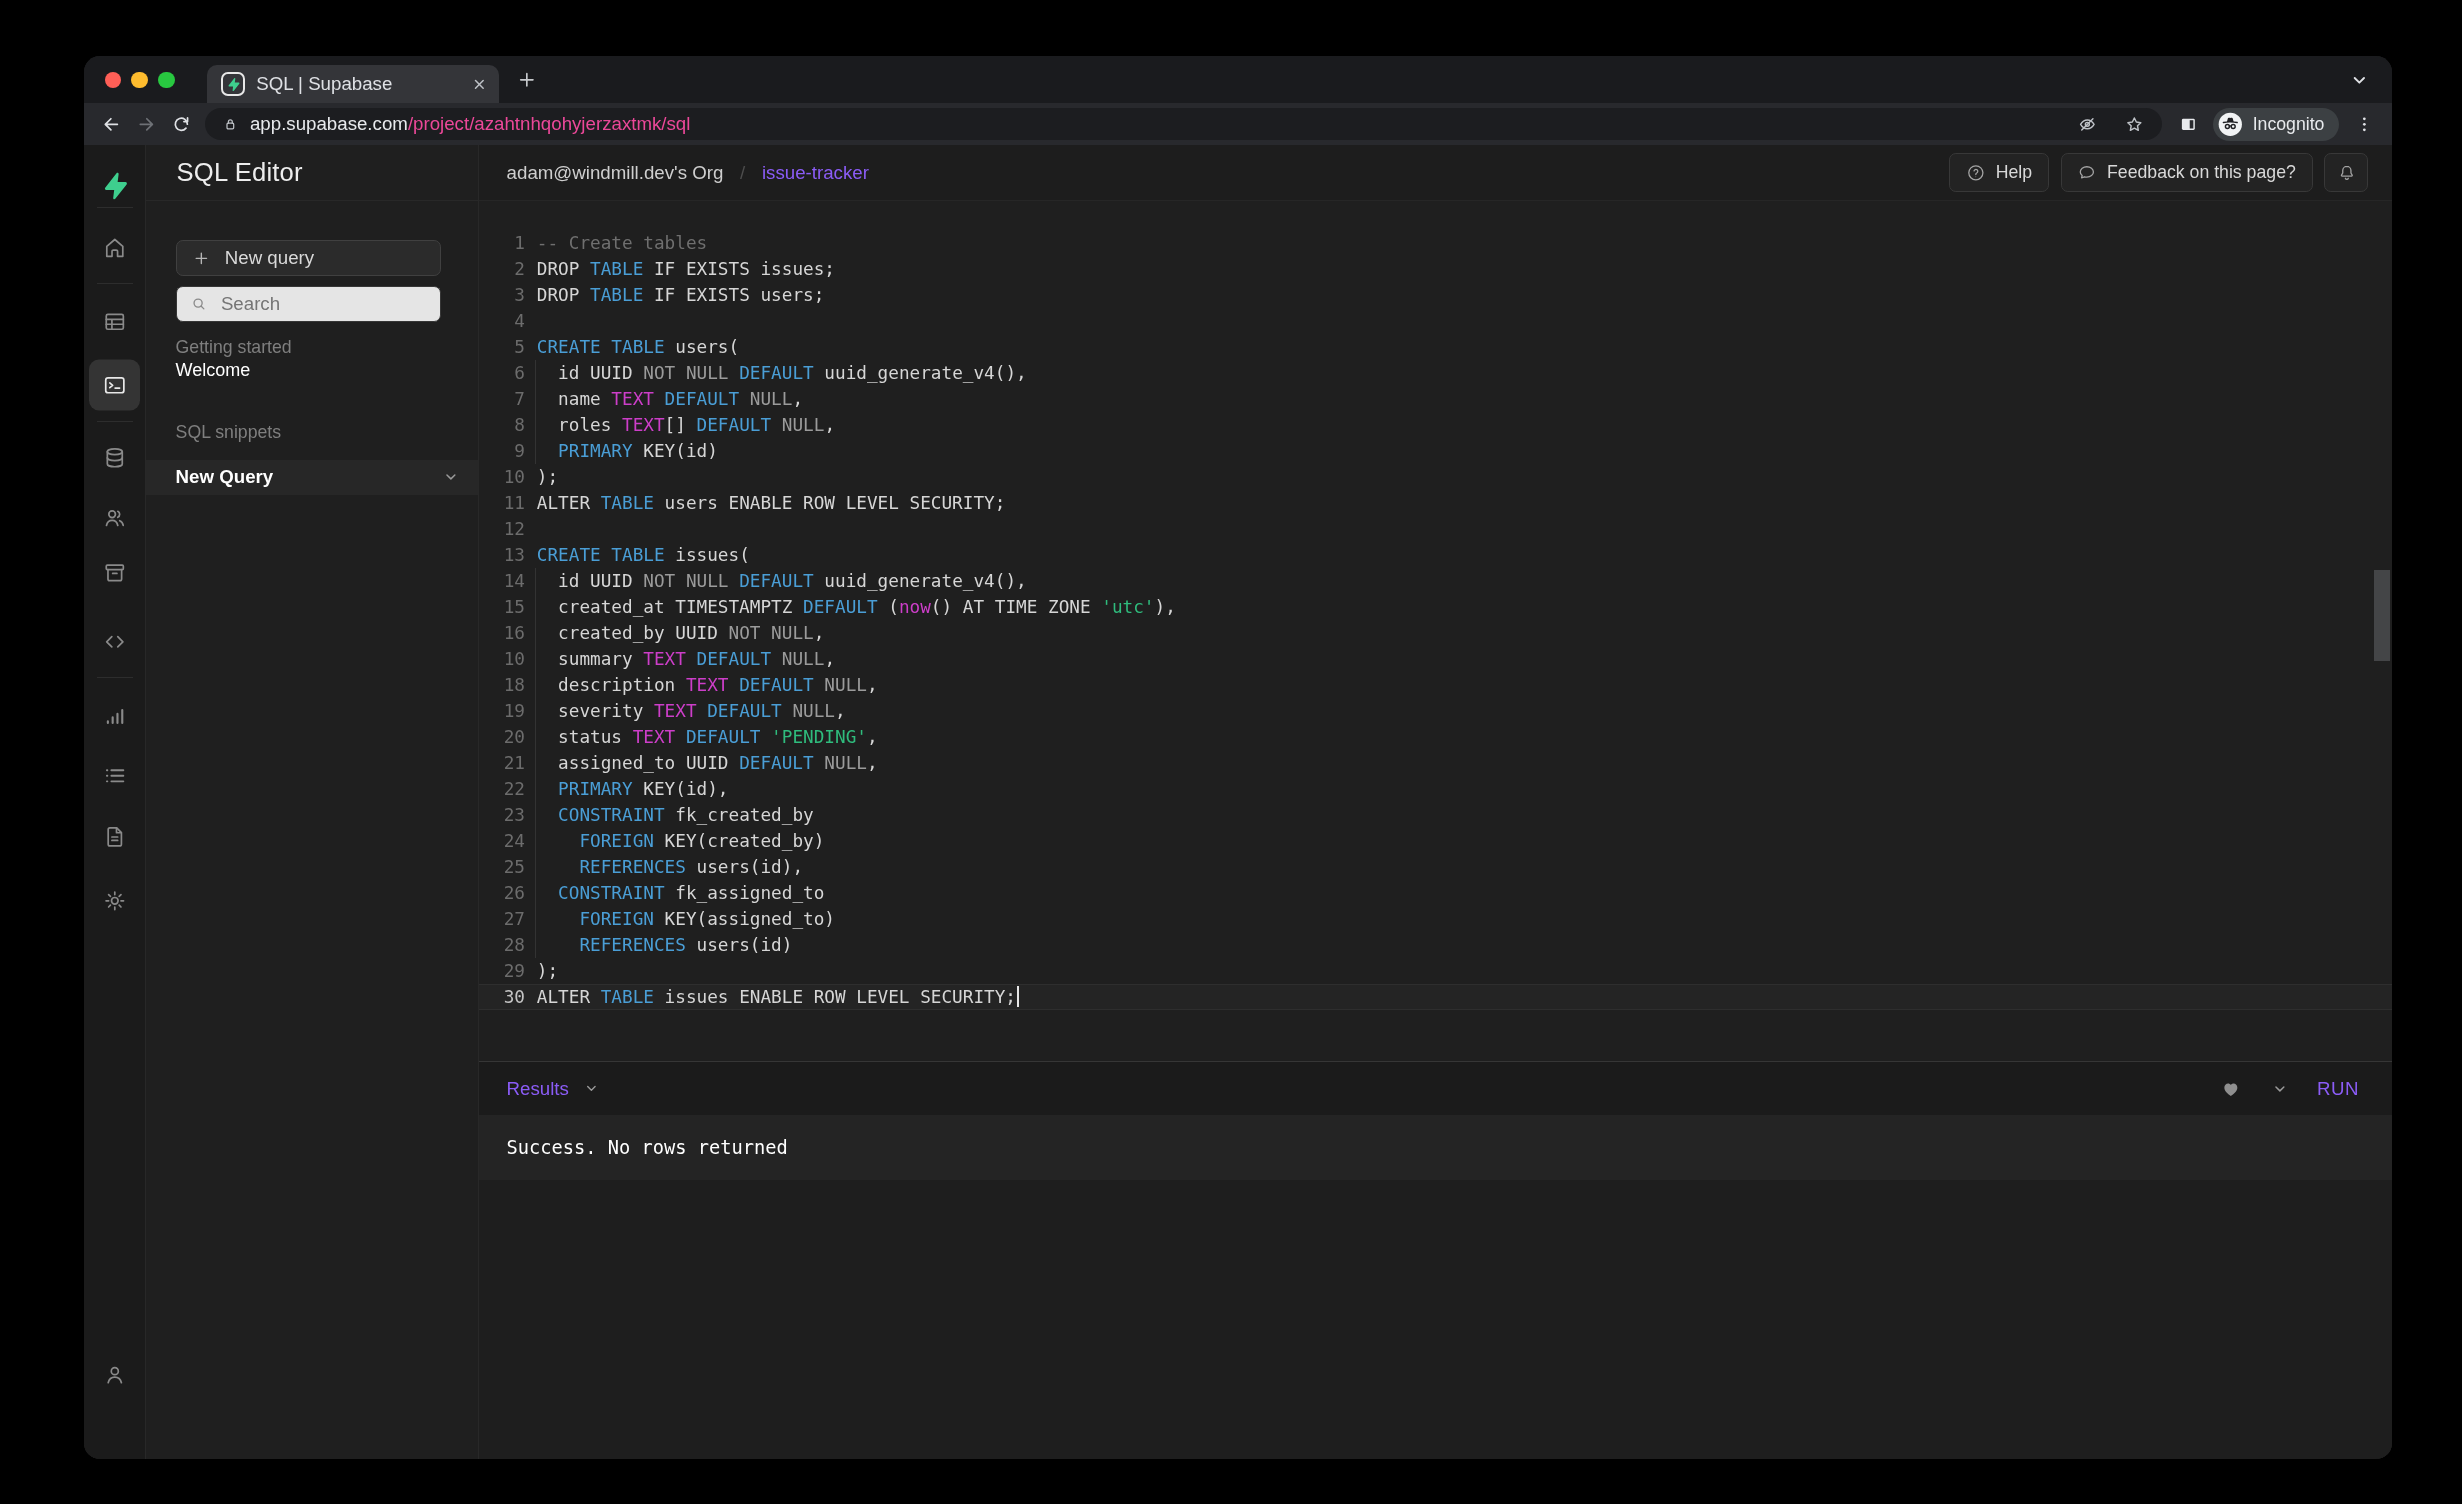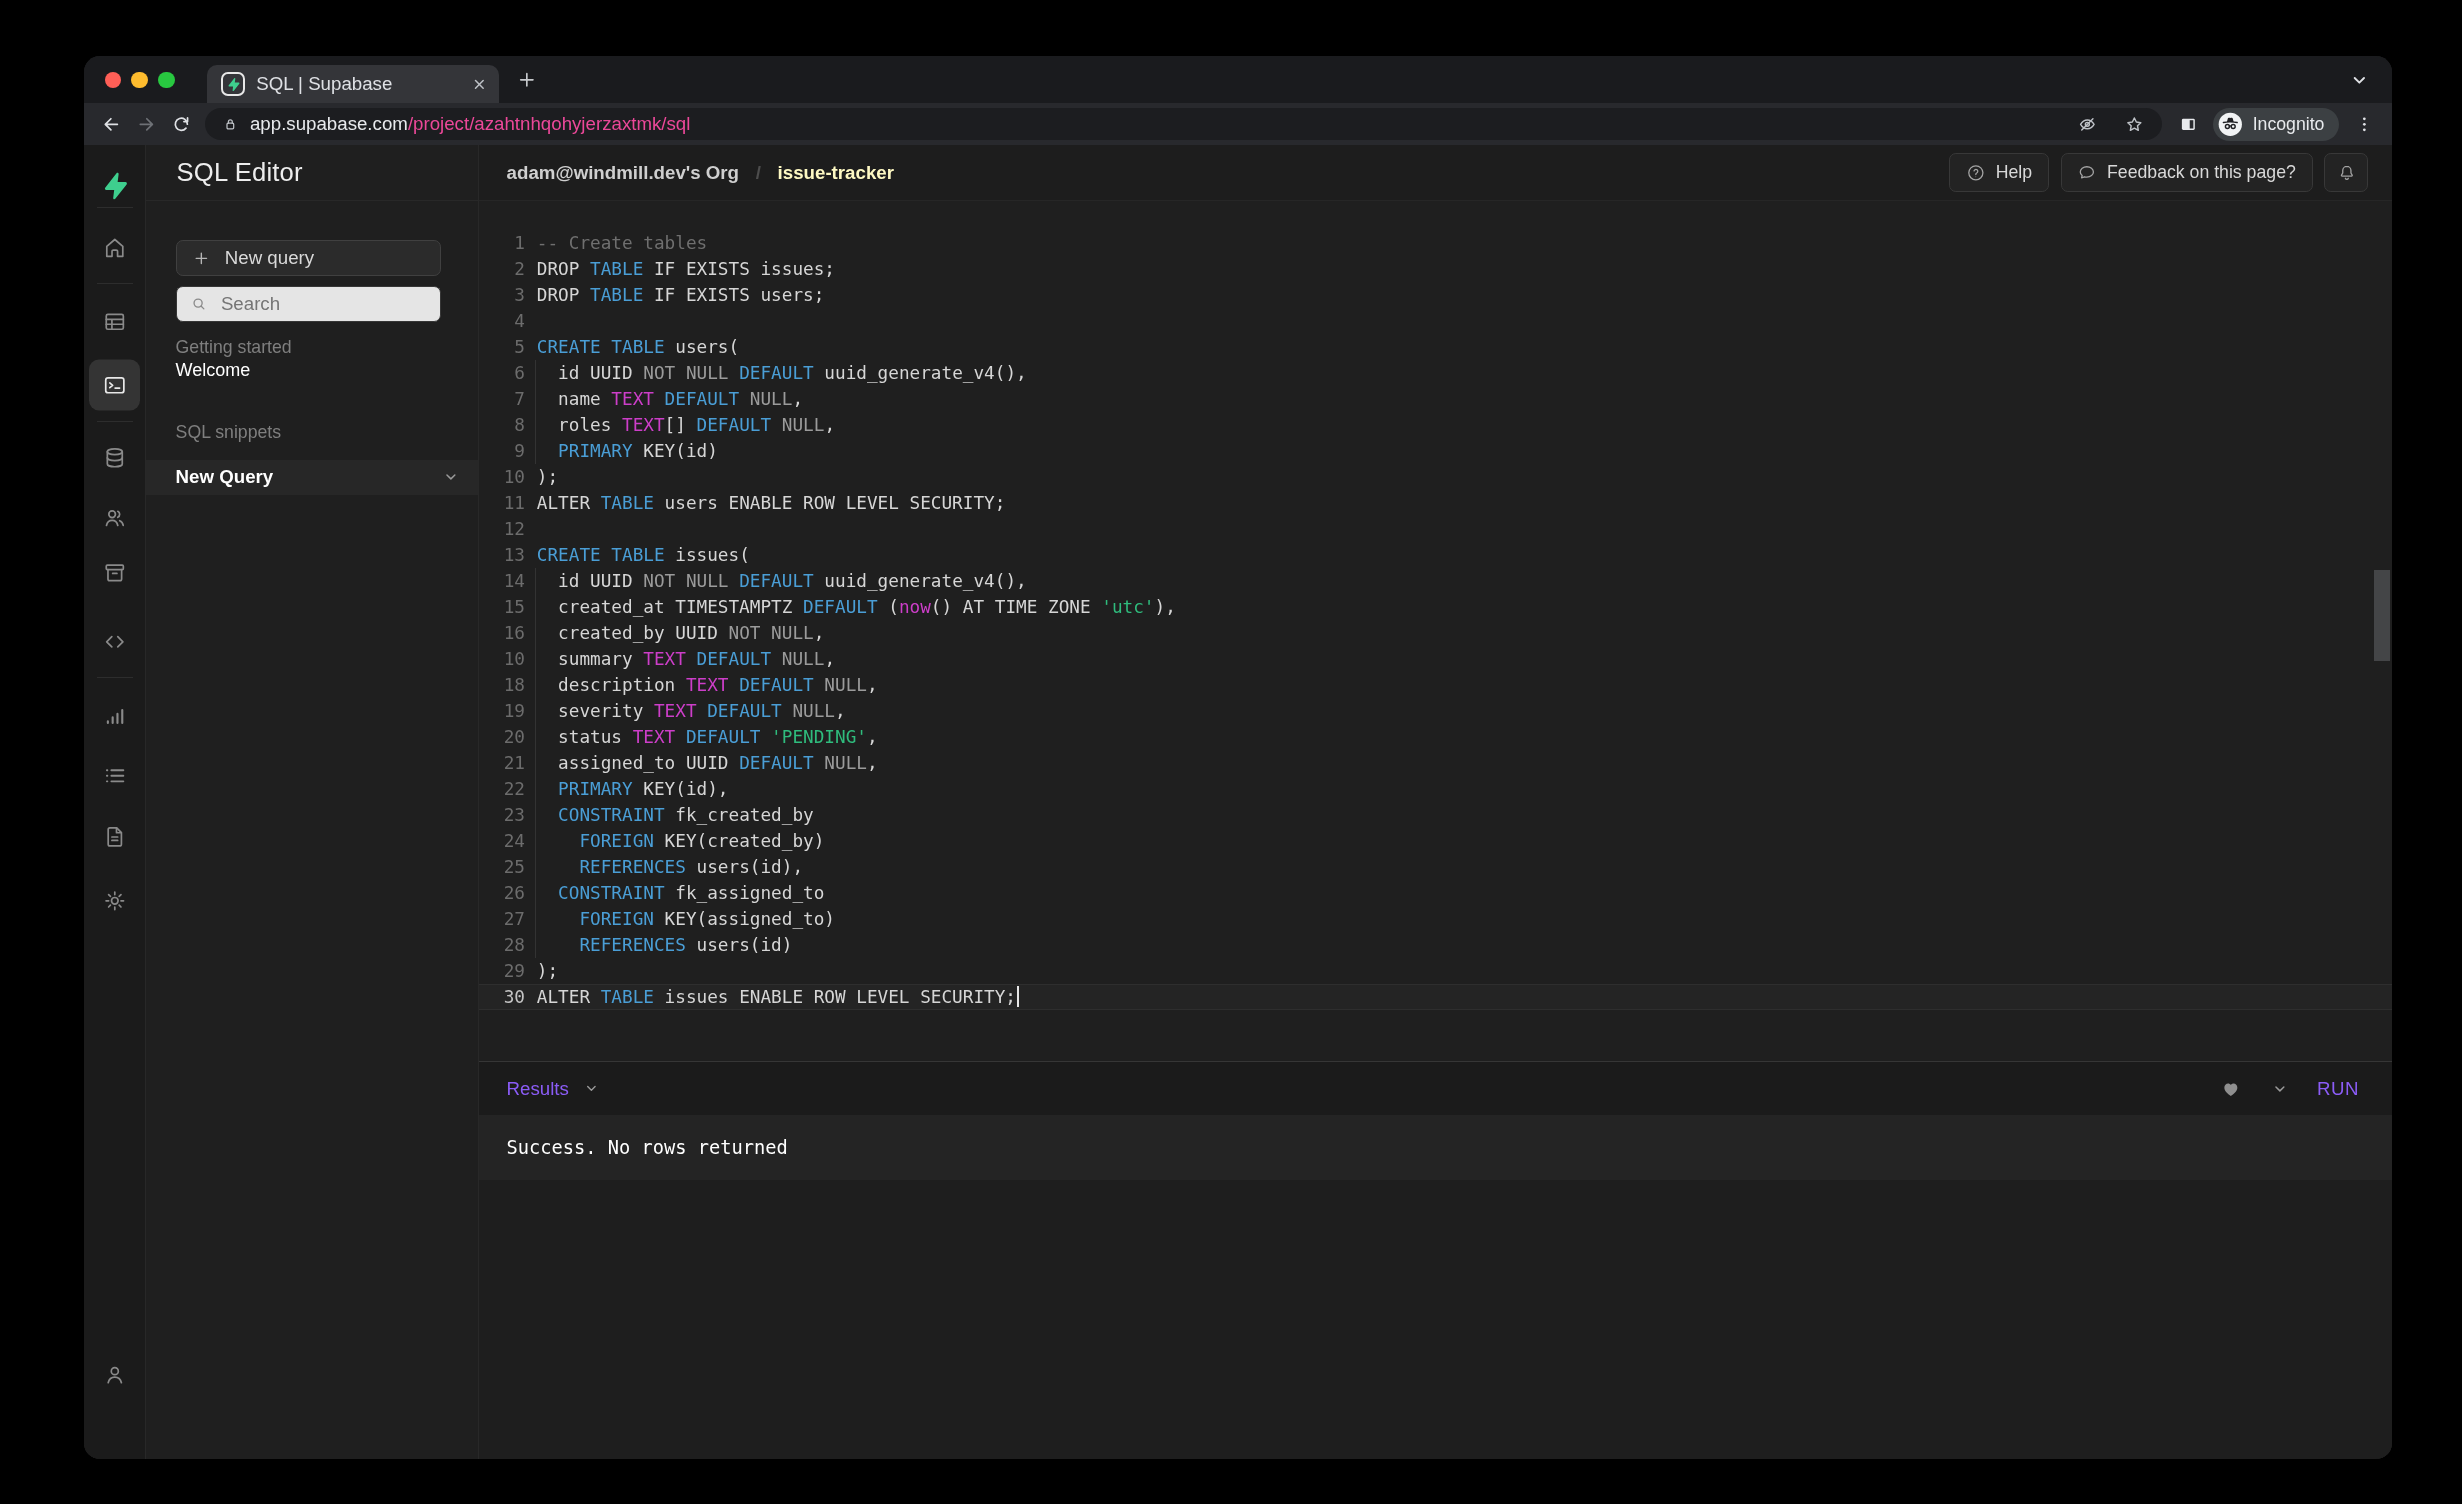--- a/index.html
+++ b/index.html
@@ -57,23 +57,23 @@
   .searchbox { margin-top:9.9px; height:36px; border:1px solid #363636; border-radius:6.9px; display:flex; align-items:center; gap:12.8px; padding:0 13.8px; color:#757575; font-size:18.7px; background:#e5e5e5; }
   .searchbox .icon { width:17.7px; height:17.7px; color:#8a8a8a; }
   .section-label { margin-top:14.8px; font-size:17.7px; color:#7f7f7f; line-height:21.7px; }
   .section-label.second { margin-top:40px; }
   .panel-item { margin-top:2px; font-size:18px; color:#ffffff; line-height:21.7px; cursor:pointer; }
   .panel-item-active { margin:15.8px -37px 0 -29.6px; height:35px; background:#272727; display:flex; align-items:center; justify-content:space-between; padding:0 19.7px 0 29.6px; font-size:18.7px; font-weight:700; color:#ffffff; cursor:pointer; }
   .panel-item-active .icon { width:15.8px; height:15.8px; color:#9a9a9a; }
 
   .main { flex:1; display:flex; flex-direction:column; min-width:0; }
   .main-header { height:56px; border-bottom:1px solid #262626; background:#1d1d1d; display:flex; align-items:center; justify-content:space-between; padding:0 23.6px 0 27.6px; flex-shrink:0; }
-  .breadcrumb { display:flex; gap:16.7px; align-items:center; font-size:18.7px; color:#cfcfcf;font-weight:bold; }
+  .breadcrumb { display:flex; gap:16.7px; align-items:center; font-size:18.7px; color:#cfcfcf; }
   .crumb-sep { color:#4d4d4d; }
-  .crumb-project { color:#fef9c3; }
+  .crumb-project { color:#8b5cf6; }
   .actions { display:flex; gap:11.8px; align-items:center; }
   .hbtn { height:39px; background:#232323; border:1px solid #383838; border-radius:6.9px; display:flex; align-items:center; gap:9.9px; padding:0 15.8px; color:#d9d9d9; font-size:17.7px; cursor:pointer; font-family:inherit; }
   .hbtn .icon { width:19.7px; height:19.7px; color:#a3a3a3; }
   .hbtn.iconbtn { width:44px; padding:0; justify-content:center; }
 
   .editor { position:relative; height:860px; padding-top:28.6px; font-family:"DejaVu Sans Mono", monospace; font-size:17.7px; line-height:26px; overflow:hidden; flex-shrink:0; background:#1f1f1f; }
   .line { display:flex; }
   .ln { width:46px; text-align:right; color:#6c6c6c; flex-shrink:0; }
   .code { margin-left:11.8px; white-space:pre; color:#d6d6d6; position:relative; }
   .line.g .code::before { content:""; position:absolute; left:-2px; top:0; bottom:0; width:1px; background:#333; }

